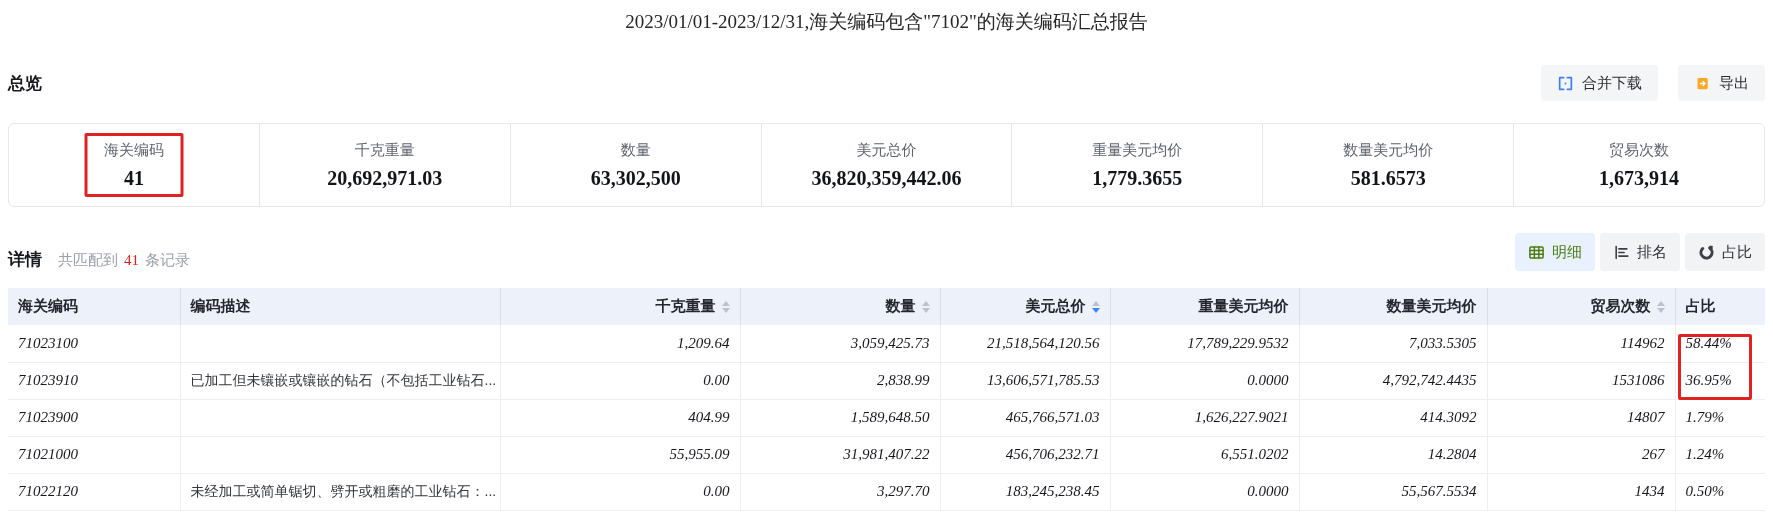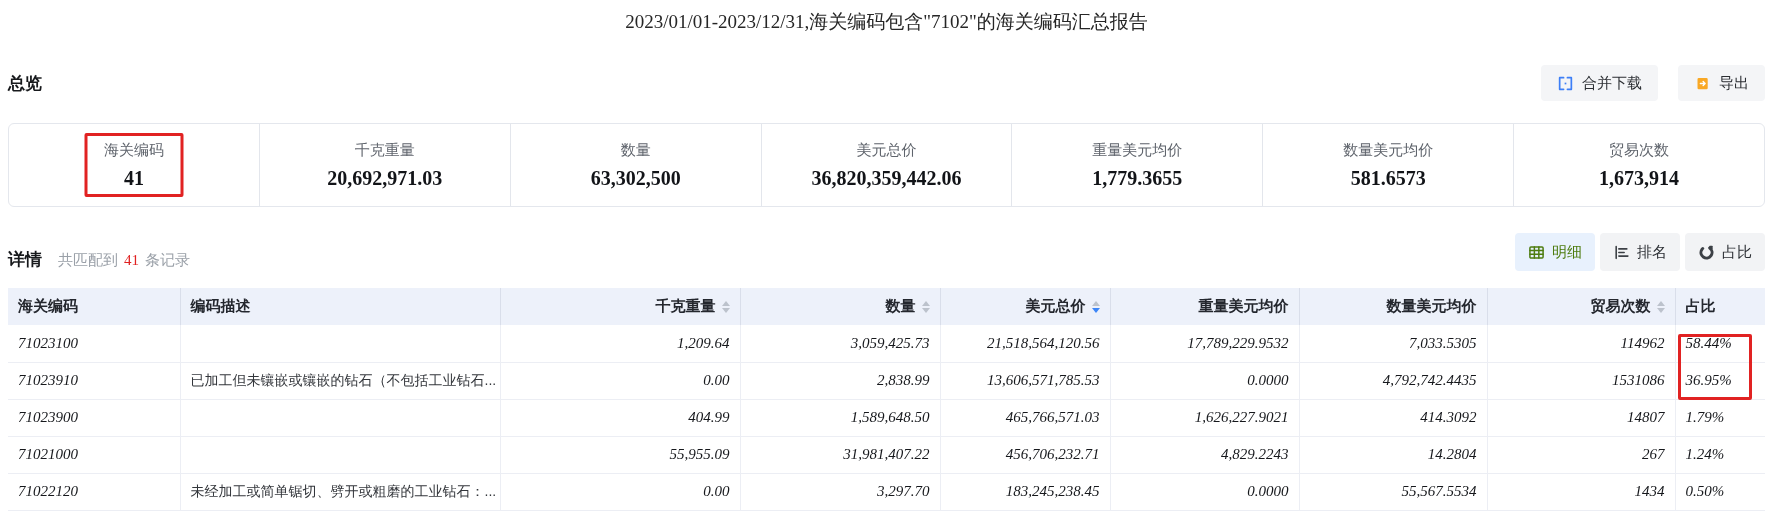--- a/index.html
+++ b/index.html
@@ -268,21 +268,21 @@
             <td class="r num">414.3092</td>
             <td class="r num">14807</td>
             <td class="l num">1.79%</td>
           </tr>
           <tr>
             <td class="l num">71021000</td>
             <td class="l desc"></td>
             <td class="r num">55,955.09</td>
             <td class="r num">31,981,407.22</td>
             <td class="r num">456,706,232.71</td>
-            <td class="r num">4,829.2243</td>
+            <td class="r num">6,551.0202</td>
             <td class="r num">14.2804</td>
             <td class="r num">267</td>
             <td class="l num">1.24%</td>
           </tr>
           <tr>
             <td class="l num">71022120</td>
             <td class="l desc">未经加工或简单锯切、劈开或粗磨的工业钻石：...</td>
             <td class="r num">0.00</td>
             <td class="r num">3,297.70</td>
             <td class="r num">183,245,238.45</td>

